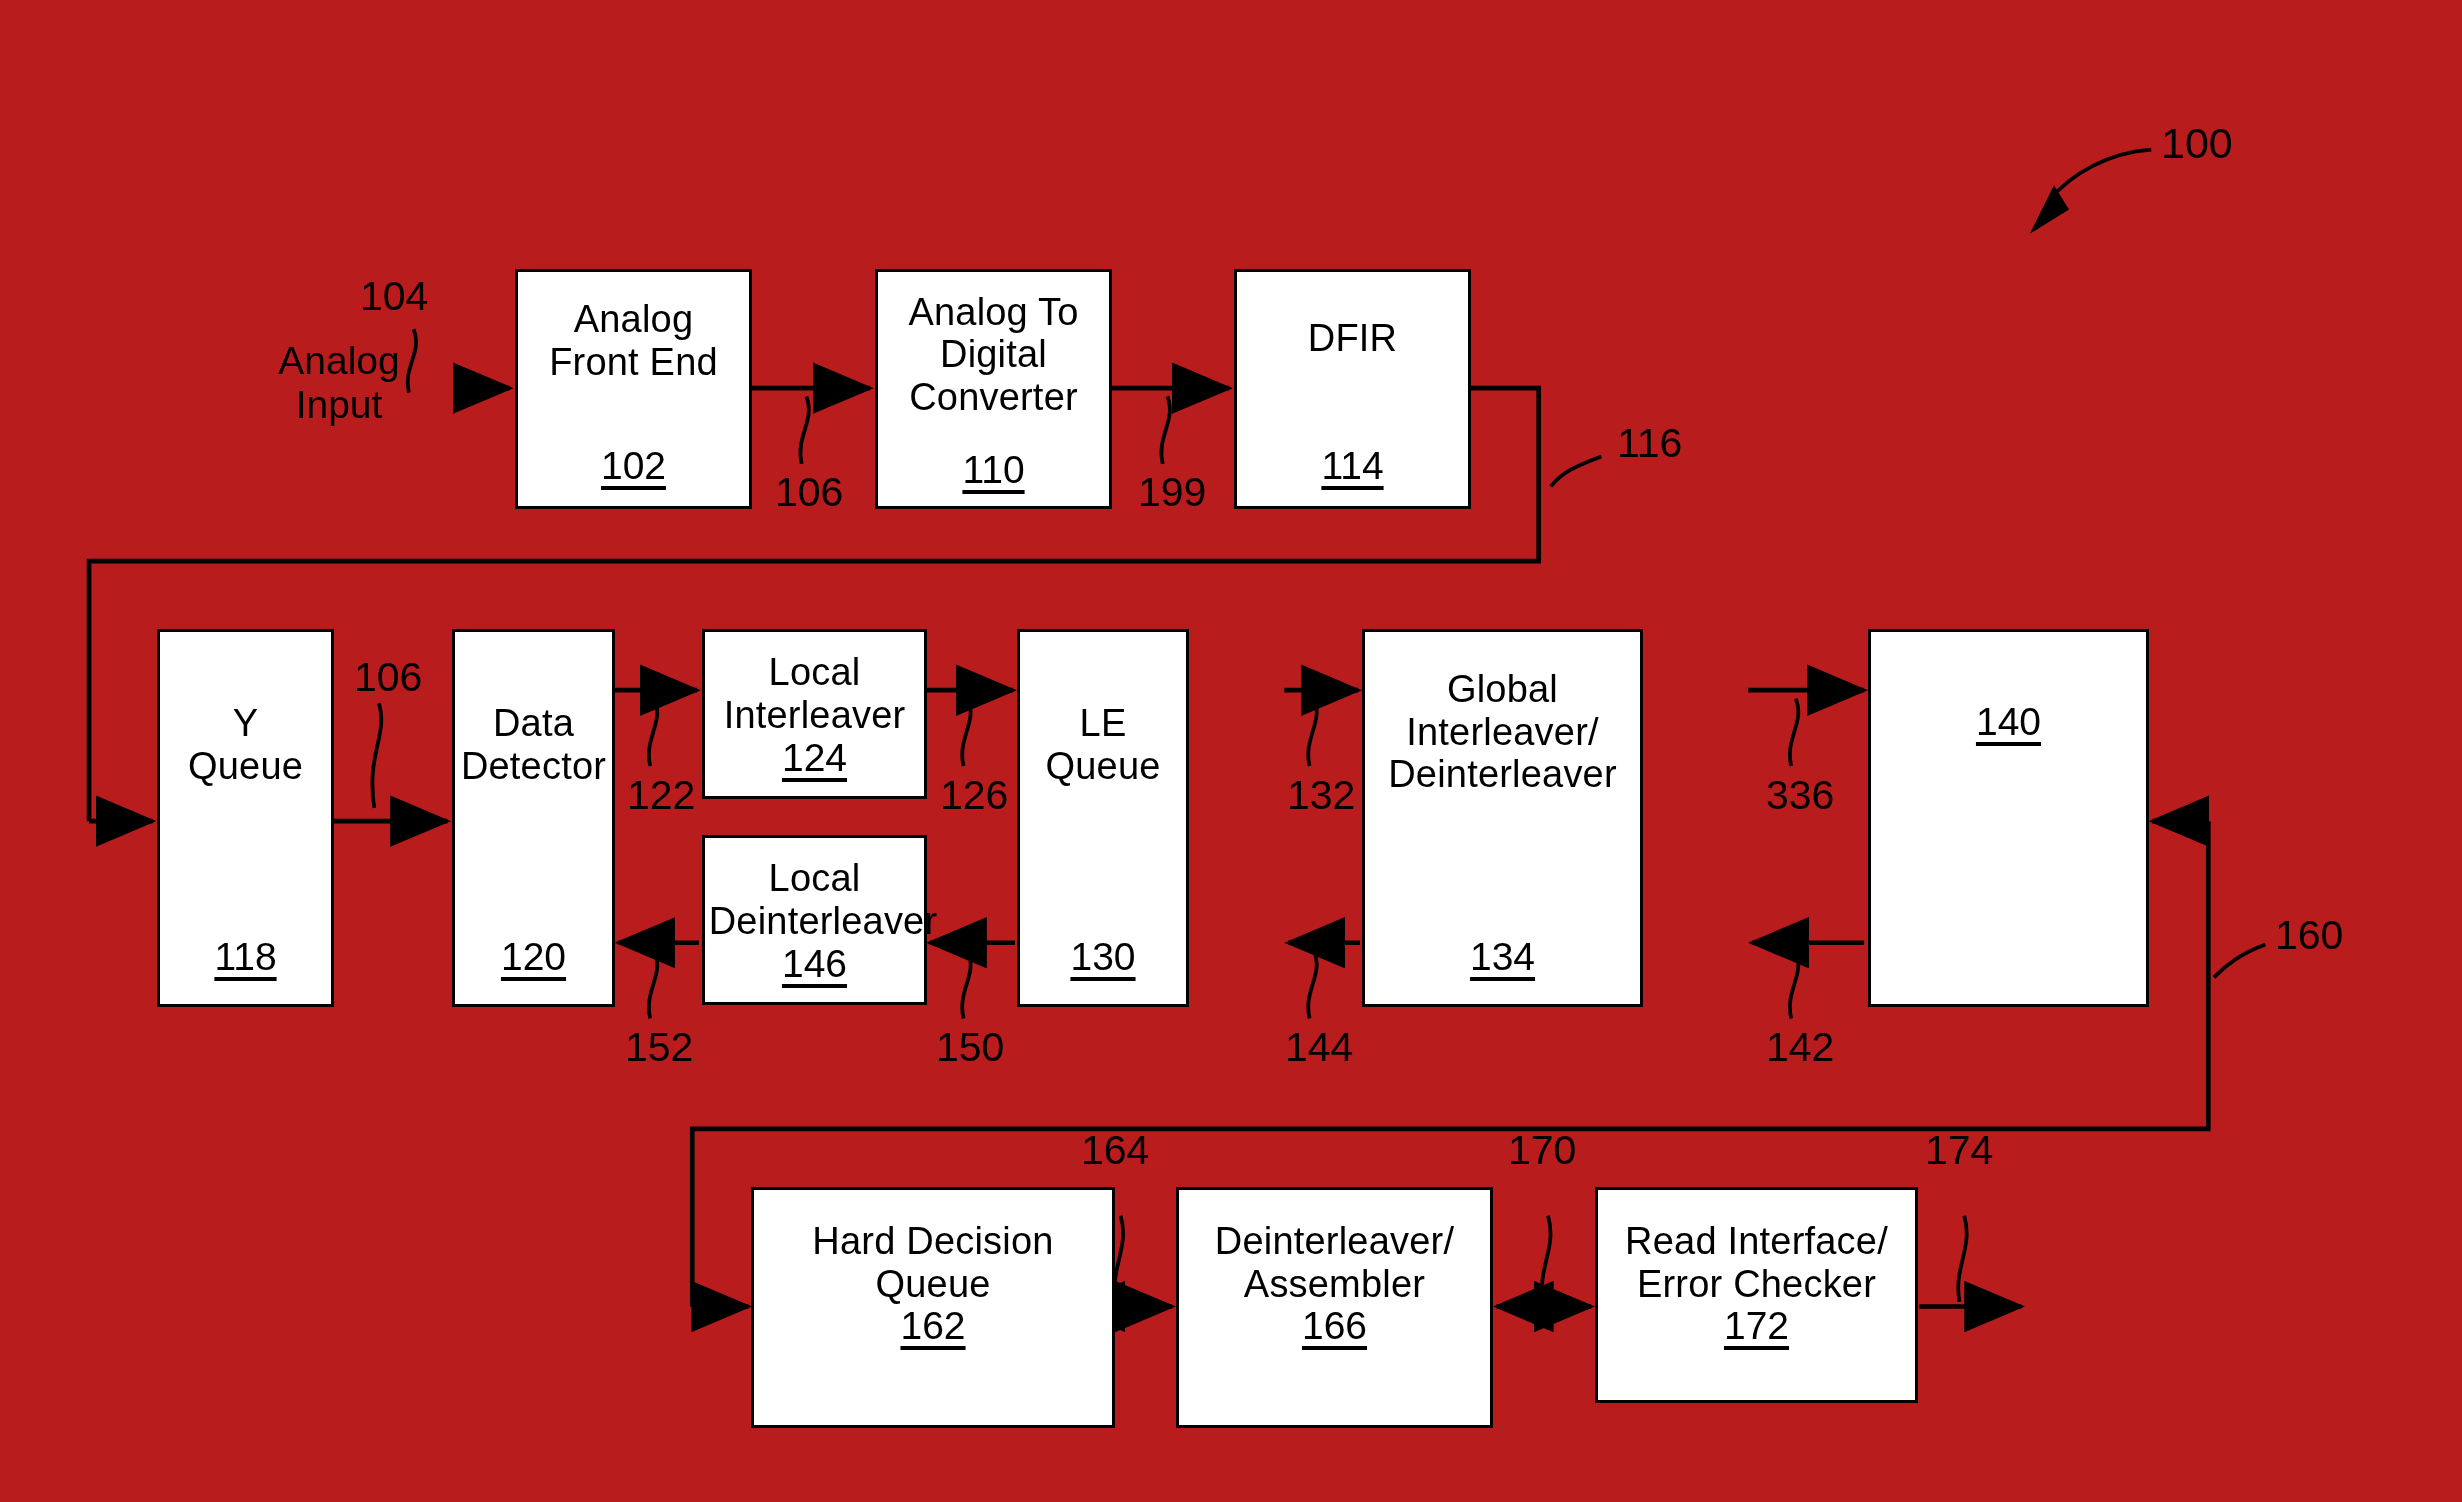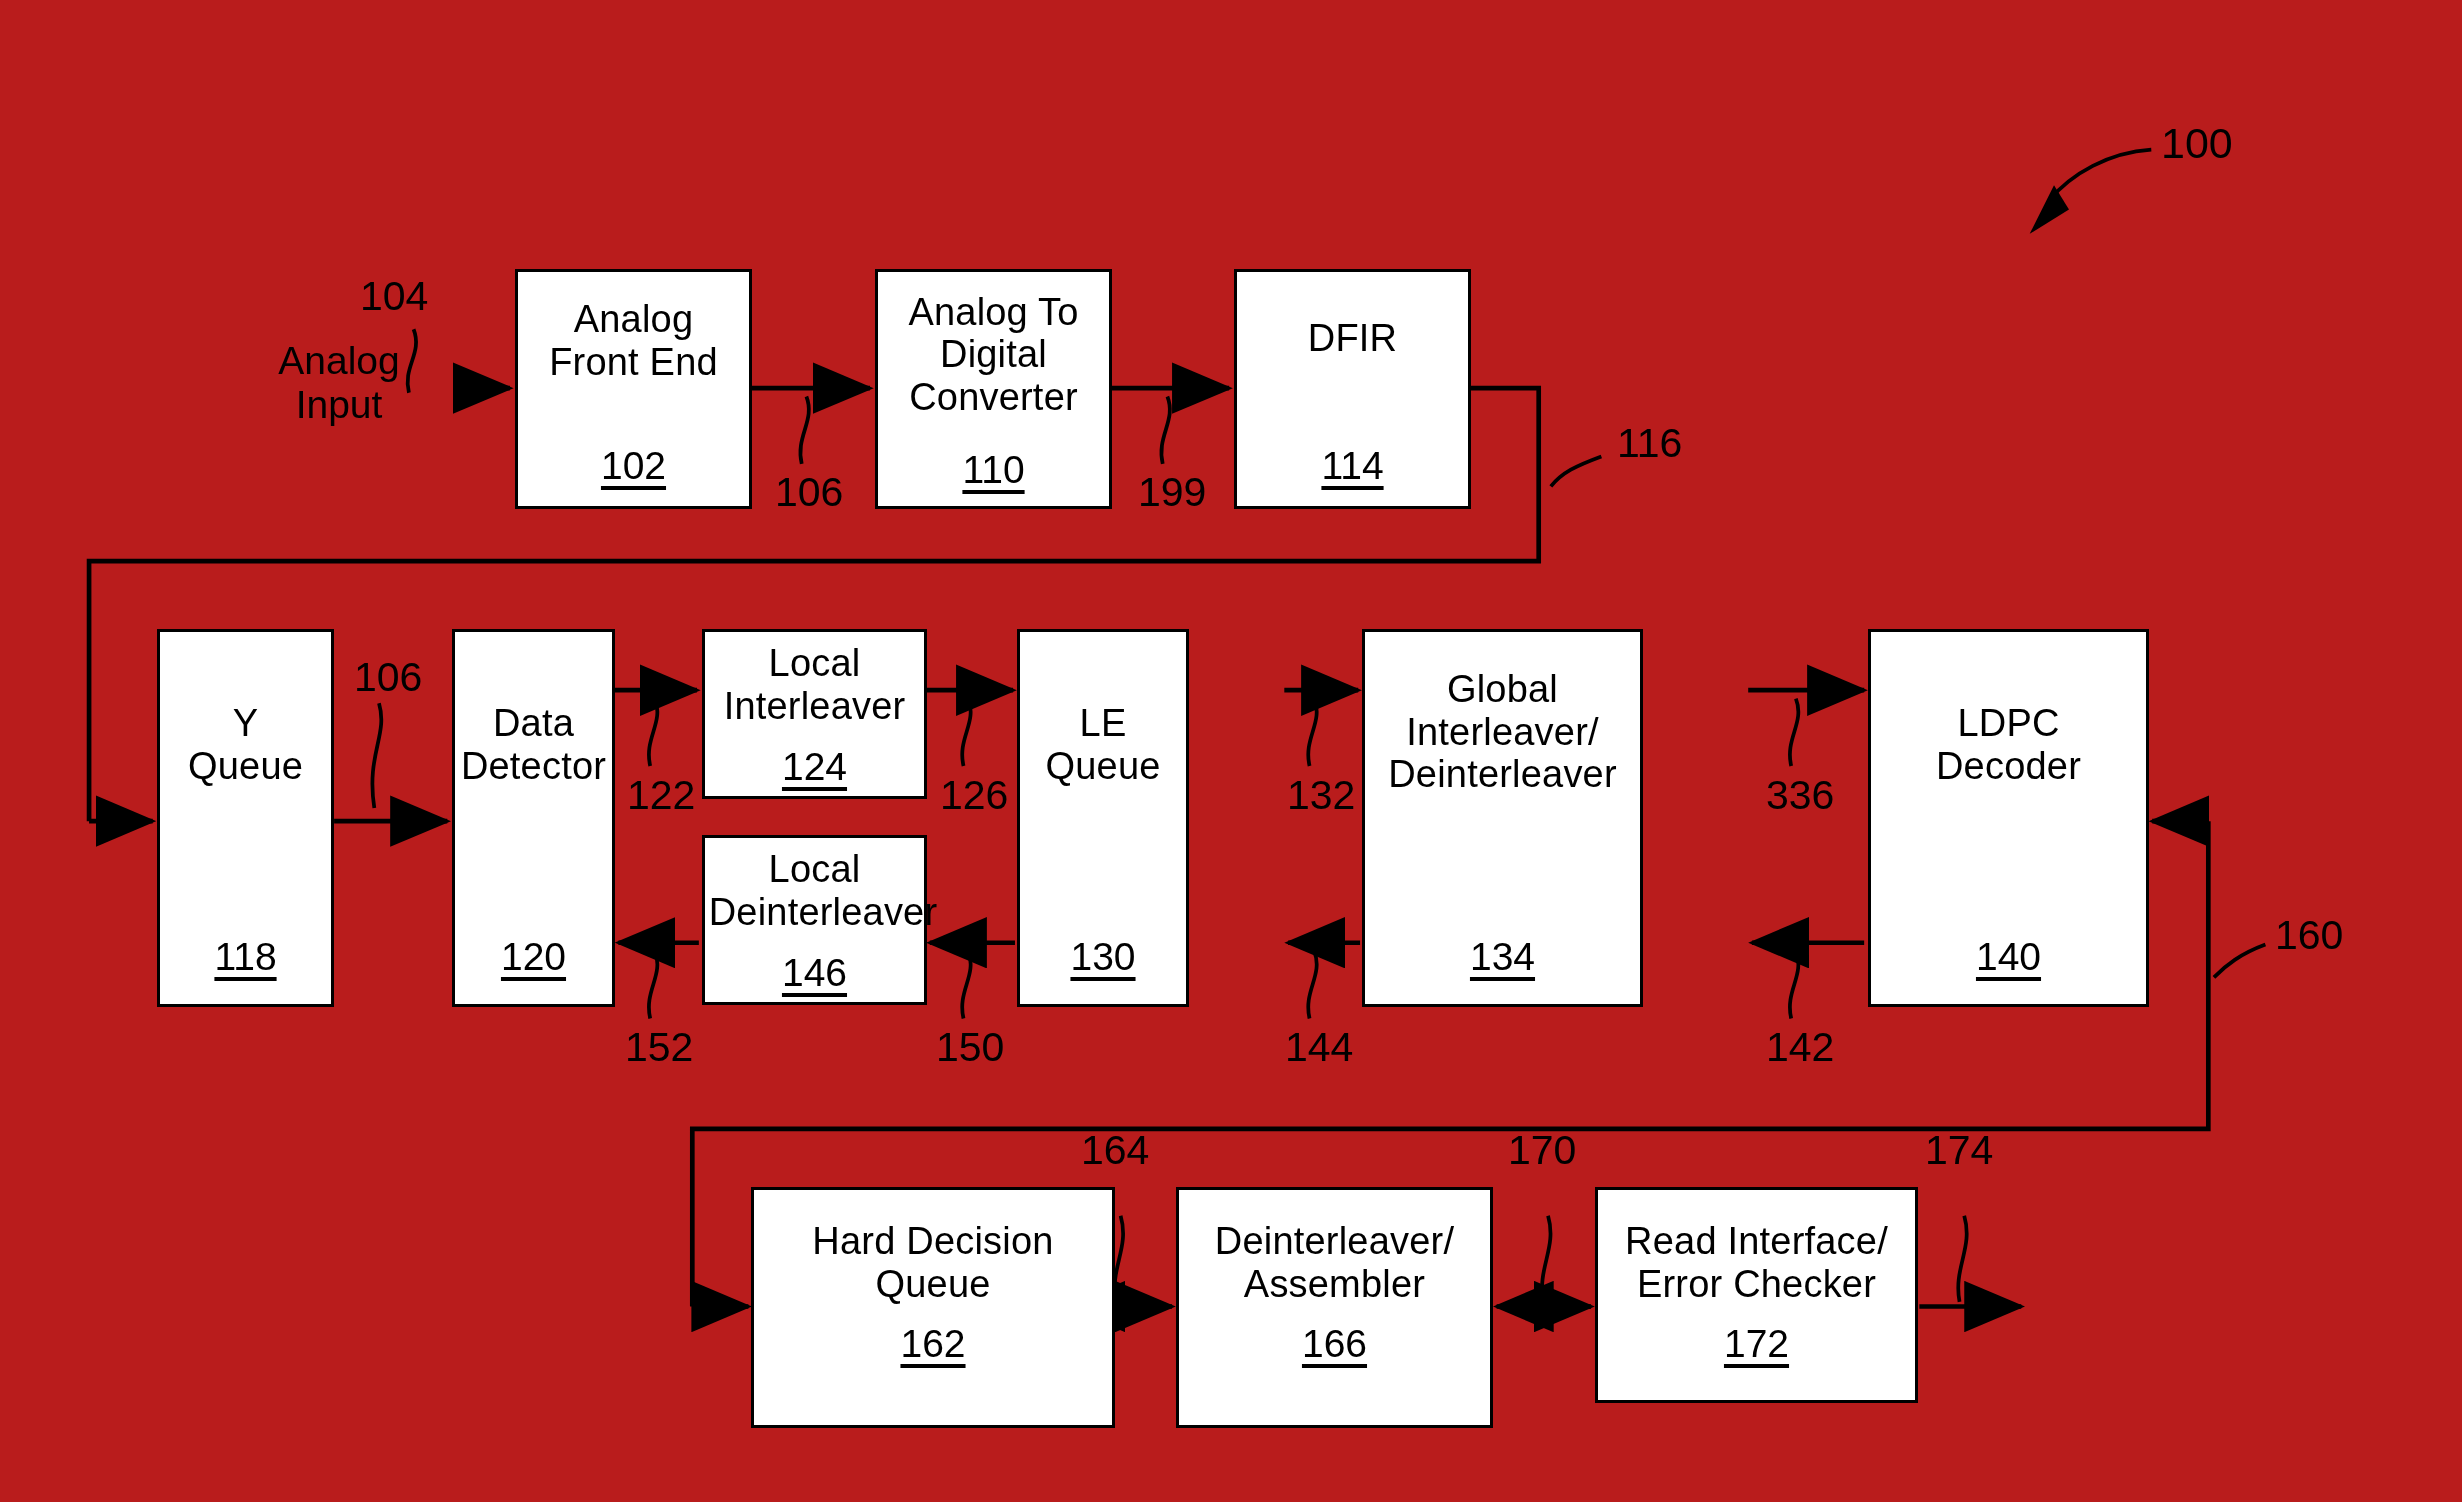--- a/index.html
+++ b/index.html
@@ -45,21 +45,21 @@
   }
   .box .refnum {
     font-size: 39px;
     line-height: 1;
     text-decoration: underline;
     text-underline-offset: 6.5px;
     text-decoration-thickness: 3.7px;
   }
   
   .lay-split { justify-content: space-between; }
-  .lay-stack { justify-content: center; gap: 19px; }
+  .lay-stack { justify-content: center; gap: 1px; }
 
   .lead {
     position: absolute;
     font-size: 41px;
     line-height: 1;
     white-space: nowrap;
   }
   .plainlabel {
     position: absolute;
     font-size: 39px;
@@ -208,22 +208,20 @@
   </div>
 
   <div class="box lay-split" style="left:1362px; top:629px; width:281px; height:378px; padding:36px 3.7px 28px;">
     <div class="title">Global
 Interleaver/
 Deinterleaver</div>
     <div class="refnum">134</div>
   </div>
 
   <div class="box lay-split" style="left:1868px; top:629px; width:281px; height:378px; padding:70px 3.7px 28px;">
-    <div class="title">LDPC
-Decoder</div>
     <div class="refnum">140</div>
   </div>
 
   <div class="box lay-stack" style="left:751px; top:1187px; width:364px; height:241px; padding:30px 3.7px 0; justify-content:flex-start;">
     <div class="title">Hard Decision
 Queue</div>
     <div class="refnum">162</div>
   </div>
 
   <div class="box lay-stack" style="left:1176px; top:1187px; width:317px; height:241px; padding:30px 3.7px 0; justify-content:flex-start;">

